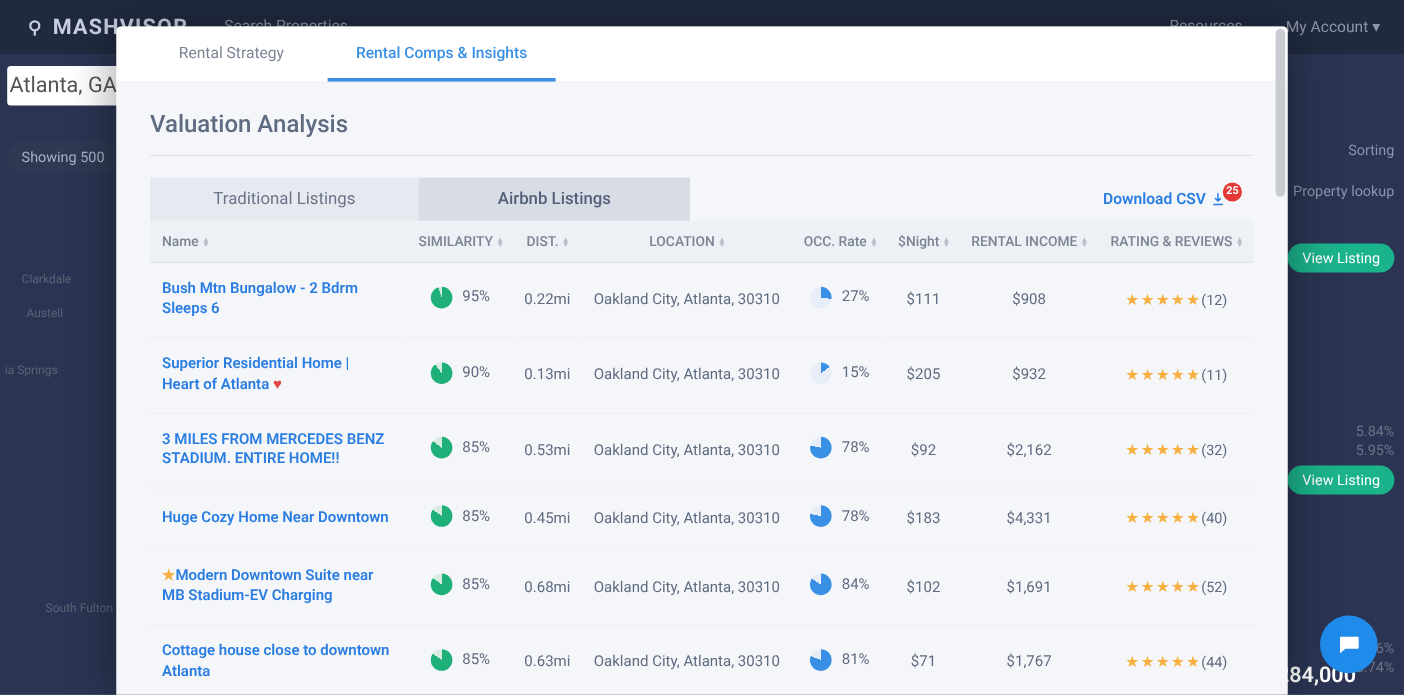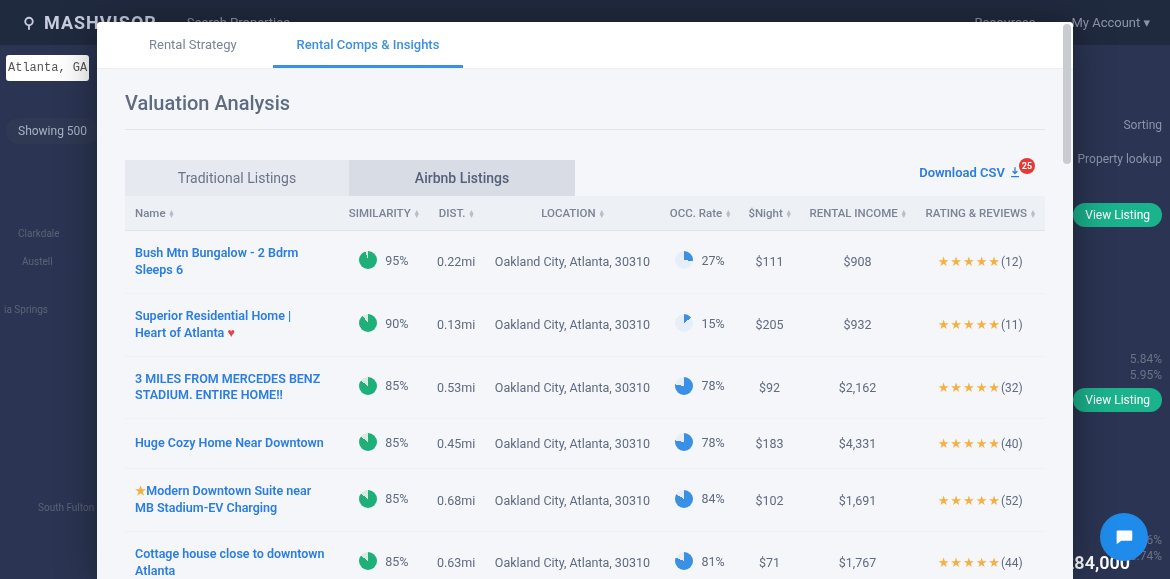--- a/index.html
+++ b/index.html
@@ -17,21 +17,21 @@
 .bg-header {
   position: absolute; top: 0; left: 0; right: 0; height: 45px;
   background: rgba(30,40,60,.85);
   display: flex; align-items: center; padding: 0 20px; color: #bac0d0; font-size: 13px;
 }
 .bg-logo { display:flex; align-items:center; gap:6px; font-weight:700; font-size:18px; color:#c8cee0; letter-spacing:1px;}
 .bg-header .spacer { flex:1; }
 .bg-header .item { margin-left:36px; opacity:.7; }
 .bg-search-bar {
   position:absolute; top:55px; left:6px; background:#fff; border-radius:3px;
-  padding:6px 2px; font-size:12px; color:#555;font-family:Liberation Mono, monospace;
+  padding:6px 2px; font-size:18px; color:#555;
 }
 .bg-showing { position:absolute; top:118px; left:6px; background:#2f3953; color:#a7b0c5; border-radius:15px; padding:6px 12px; font-size:12px;}
 .bg-sorting { position:absolute; top:118px; right:8px; color:#8b94aa; font-size:12px;}
 .bg-lookup { position:absolute; top:152px; right:8px; color:#8b94aa; font-size:12px;}
 .bg-pill { position:absolute; right:8px; background:#1bb38c; border-radius:15px; color:#fff; font-size:12px; padding:5px 12px;}
 .bg-stat { position:absolute; right:8px; color:#6b7285; font-size:12px; text-align:right;margin-top:48px;}
 .bg-map-label { position:absolute; color:#5c6375; font-size:10px;}
 .bg-price { position:absolute; right:40px; bottom:6px; color:#fff; font-weight:600; font-size:18px;}
 .chat-bubble {
   position:absolute; right:22px; bottom:18px; width:48px; height:48px; background:#1f8ceb; border-radius:50%;
@@ -72,21 +72,21 @@
   font-size: 20px; color:#5e6b80; font-weight:500; padding:0 28px 14px;
 }
 .section-hr { border:none; border-top:1px solid #e2e5eb; margin:0 28px 18px; }
 
 .sub-title { font-size:14.5px; color:#55627a; font-weight:500; padding:0 28px 10px; display:flex; align-items:center; gap:6px;}
 .info-icon { width:14px; height:14px; border-radius:50%; background:#3a90e5; color:#fff; font-size:10px; display:inline-flex; align-items:center; justify-content:center; font-weight:700;}
 
 .listing-controls { display:flex; align-items:center; padding:0 28px; gap:0;}
 .listing-tab {
   flex: 0 0 auto; width:225px; text-align:center; padding:10px 0; font-size:14px;
-  color:#6a7589; background:#e6e9ef; cursor:pointer; border-right:1px solid #d9dce3;margin-top:12px;
+  color:#6a7589; background:#e6e9ef; cursor:pointer; border-right:1px solid #d9dce3;
 }
 .listing-tab.active { background:#d8dce5; color:#55607a; font-weight:500;}
 .listing-controls .spacer { flex:1;}
 .download-csv { font-size:13px; color:#2a7de1; font-weight:600; display:flex; align-items:center; gap:4px; cursor:pointer; padding-right:6px;}
 .download-badge { background:#e53935; color:#fff; border-radius:50%; width:16px; height:16px; font-size:9px; display:flex; align-items:center; justify-content:center; font-weight:700; margin-left:-2px; position:relative; top:-6px; left:-4px;}
 
 .comps-area { padding:0 28px;}
 .comps-table { width:100%; border-collapse:collapse; font-size:12.5px; color:#5e6b80;}
 .comps-table thead th {
   background:#edf0f5; padding:10px 8px; font-weight:500; color:#7a8494; font-size:11.5px;

